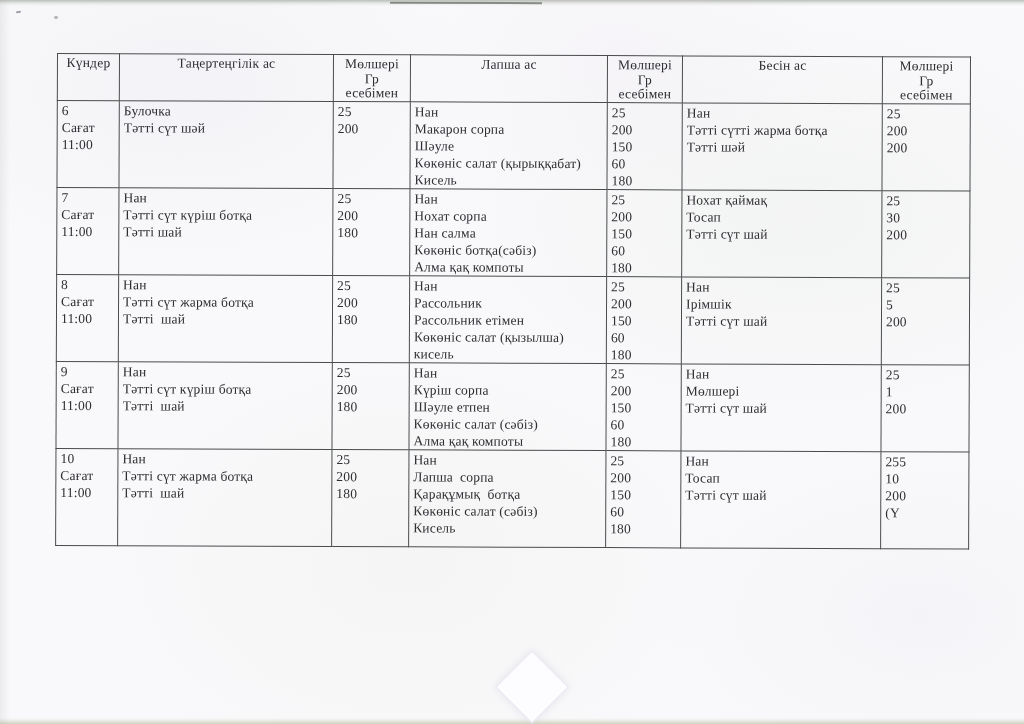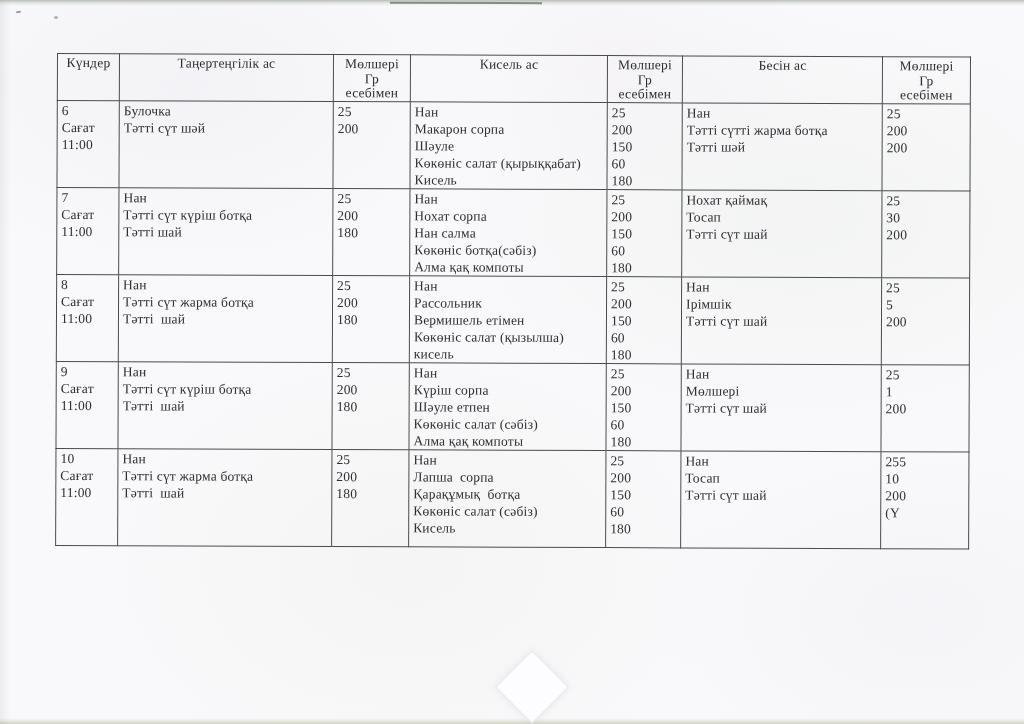--- a/index.html
+++ b/index.html
@@ -82,21 +82,21 @@
         </th>
         <th>
           <div class="line">Таңертеңгілік ас</div>
         </th>
         <th>
           <div class="line">Мөлшері</div>
           <div class="line">Гр</div>
           <div class="line">есебімен</div>
         </th>
         <th>
-          <div class="line">Кисель ас</div>
+          <div class="line">Лапша ас</div>
         </th>
         <th>
           <div class="line">Мөлшері</div>
           <div class="line">Гр</div>
           <div class="line">есебімен</div>
         </th>
         <th>
           <div class="line">Бесін ас</div>
         </th>
         <th>
@@ -199,21 +199,21 @@
           <div class="line">Тәтті  шай</div>
         </td>
         <td>
           <div class="line">25</div>
           <div class="line">200</div>
           <div class="line">180</div>
         </td>
         <td>
           <div class="line">Нан</div>
           <div class="line">Рассольник</div>
-          <div class="line">Вермишель етімен</div>
+          <div class="line">Рассольник етімен</div>
           <div class="line">Көкөніс салат (қызылша)</div>
           <div class="line">кисель</div>
         </td>
         <td>
           <div class="line">25</div>
           <div class="line">200</div>
           <div class="line">150</div>
           <div class="line">60</div>
           <div class="line">180</div>
         </td>

